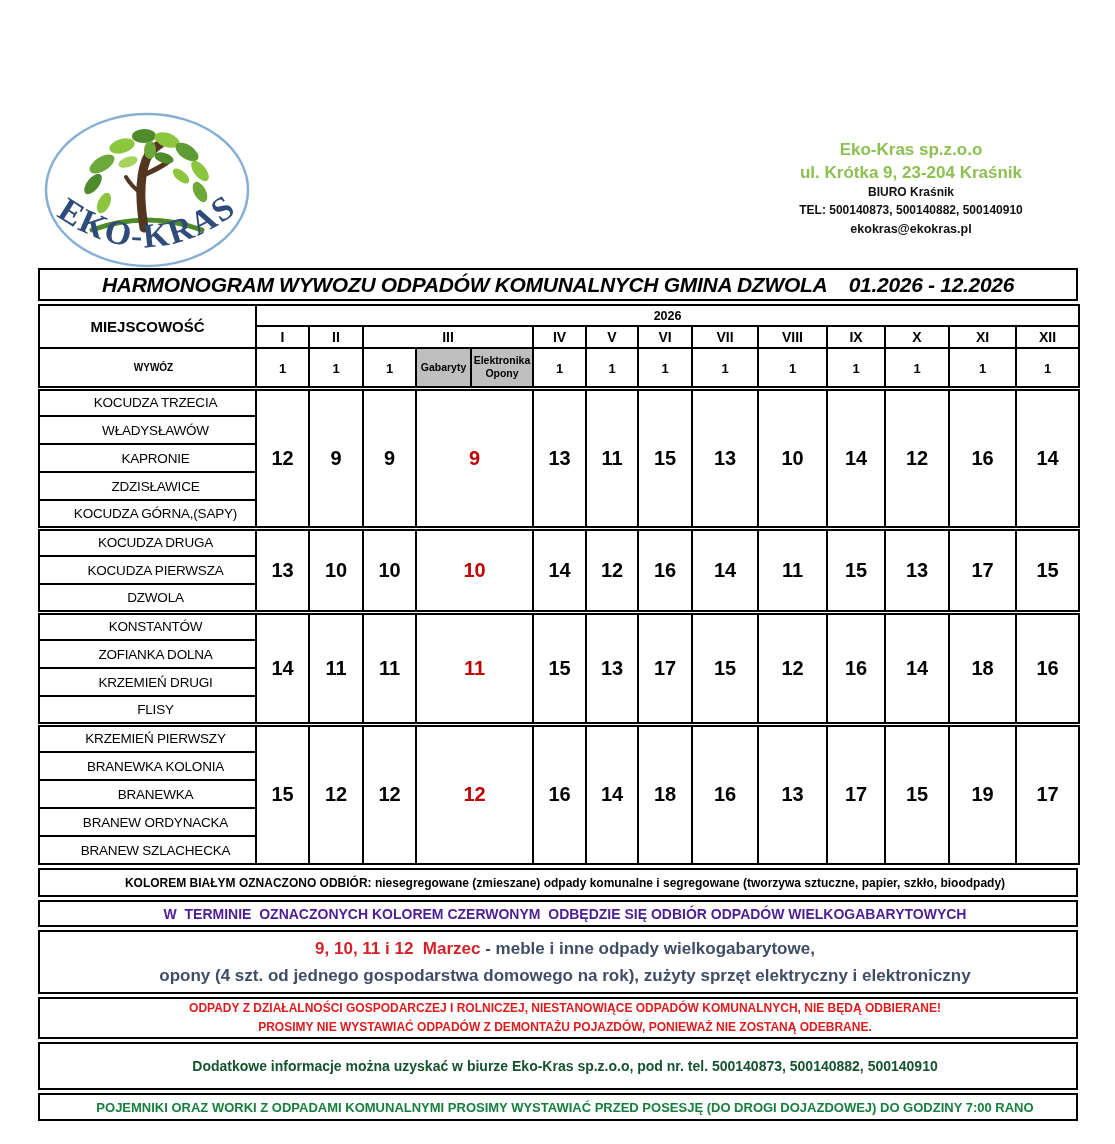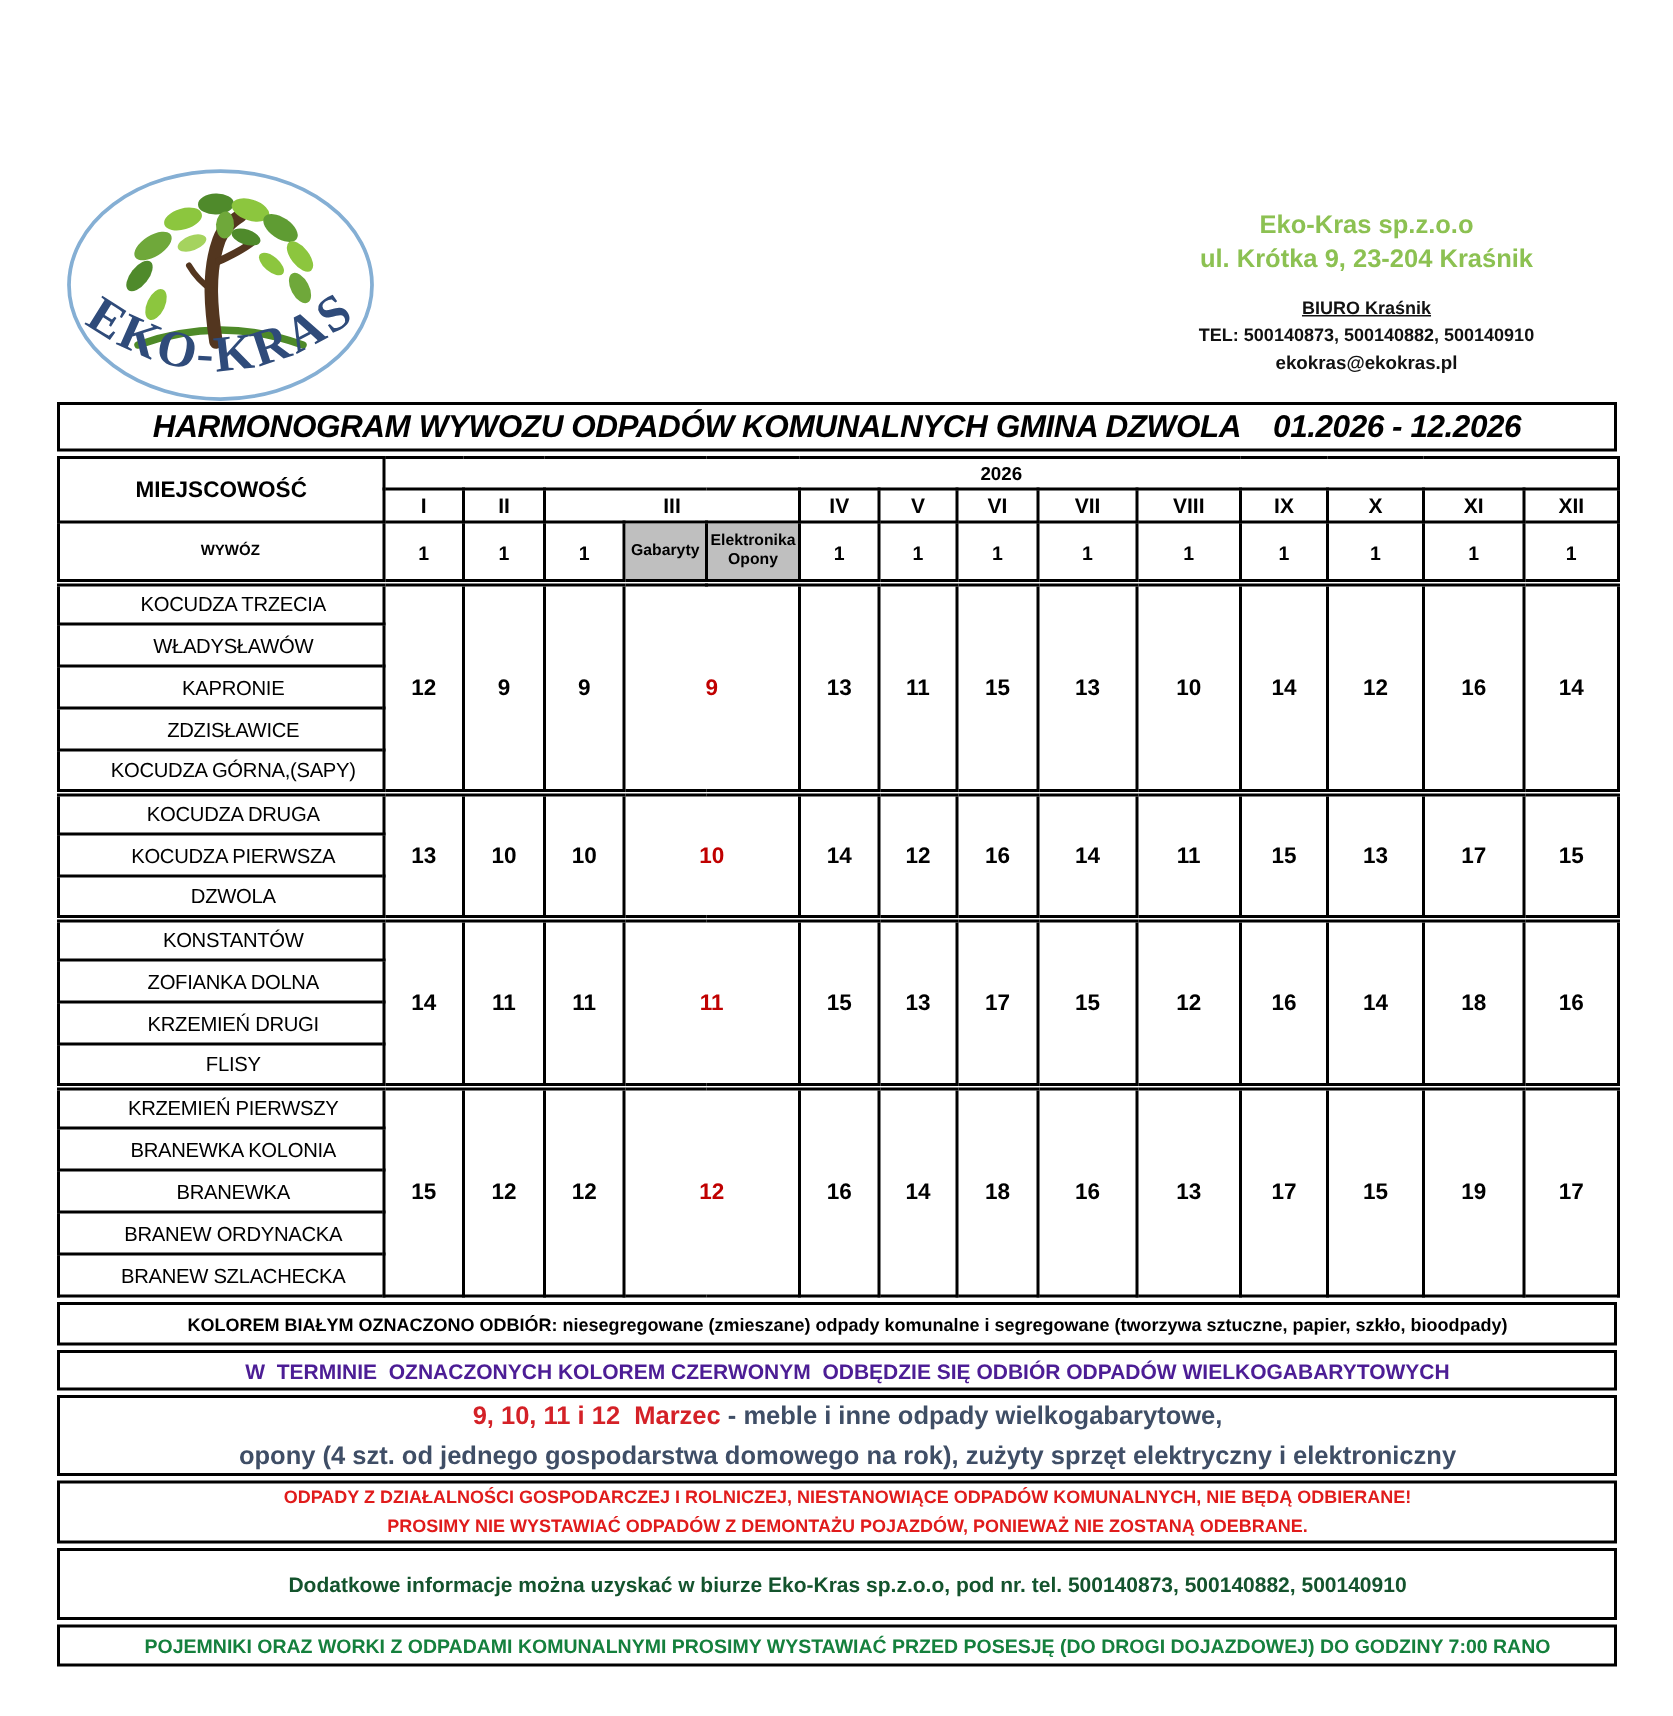--- a/index.html
+++ b/index.html
@@ -13,21 +13,21 @@
     color: #000;
     overflow: hidden;
   }
 
   
   .logo-wrap { position: absolute; left: 40px; top: 110px; width: 215px; height: 170px; }
   .company-info { position: absolute; left: 756px; top: 138px; width: 310px; text-align: center; }
   .company-name, .company-address {
     color: #8CC152; font-weight: bold; font-size: 17px; line-height: 23px;
   }
-  .company-office { margin-top: 13px; font-weight: bold; font-size: 12px; line-height: 17px; color: #111; text-decoration: underline; }
+  .company-office { font-weight: bold; font-size: 12px; line-height: 17px; color: #111; }
   .company-phones { font-weight: bold; font-size: 12px; line-height: 18px; color: #111; }
   .company-email  { font-weight: bold; font-size: 12.5px; line-height: 20px; color: #111; }
 
   
   .content { position: absolute; left: 38px; top: 268px; width: 1040px; }
 
   .title-bar {
     border: 2px solid #000;
     height: 33px;
     display: flex; align-items: center; justify-content: center;
@@ -57,36 +57,36 @@
   .c-month  { font-size: 14px; font-weight: bold; }
   .c-wywoz  { font-size: 10px; font-weight: bold; padding-left: 12px; }
   .c-count  { font-size: 13px; font-weight: bold; vertical-align: top; padding-top: 3px; }
   .c-gray   { background: #BFBFBF; font-size: 10.5px; font-weight: bold; line-height: 13px; }
   .village-row td { height: 28px; }
   .c-name {
     text-align: left; padding-left: 16px;
     font-size: 13.5px; letter-spacing: -0.2px;
     border-top-width: 1px; border-bottom-width: 1px;
   }
-  .c-val { font-size: 15px; font-weight: bold; }
+  .c-val { font-size: 20px; font-weight: bold; }
   .c-val.red { color: #C00000; }
   tr.group-start td { border-top: 5px double #000; }
   tr.header-sep td { border-top-width: 2px; }
 
   
   .note {
     border: 2px solid #000;
     margin-top: 3px;
     display: flex; flex-direction: column; align-items: center; justify-content: center;
     text-align: center;
     padding-left: 14px;
   }
   .note-white  { height: 29px; font-size: 12px; font-weight: bold; }
   .note-redhdr { height: 27px; font-size: 14px; font-weight: bold; color: #4c1d95; white-space: pre; }
-  .note-march  { height: 54px; font-size: 17px; font-weight: bold; color: #3F4E66; line-height: 27px; }
+  .note-march  { height: 64px; font-size: 17px; font-weight: bold; color: #3F4E66; line-height: 27px; }
   .note-march .dates { color: #D42127; white-space: pre; }
   .note-warn   { height: 42px; font-size: 12px; font-weight: bold; color: #E01B1B; line-height: 19px; }
   .note-info   { height: 48px; font-size: 14px; font-weight: bold; color: #14532d; }
   .note-final  { height: 28px; font-size: 13px; font-weight: bold; color: #15803d; }
 </style>
 </head>
 <body>
 
 <div class="page">
 

